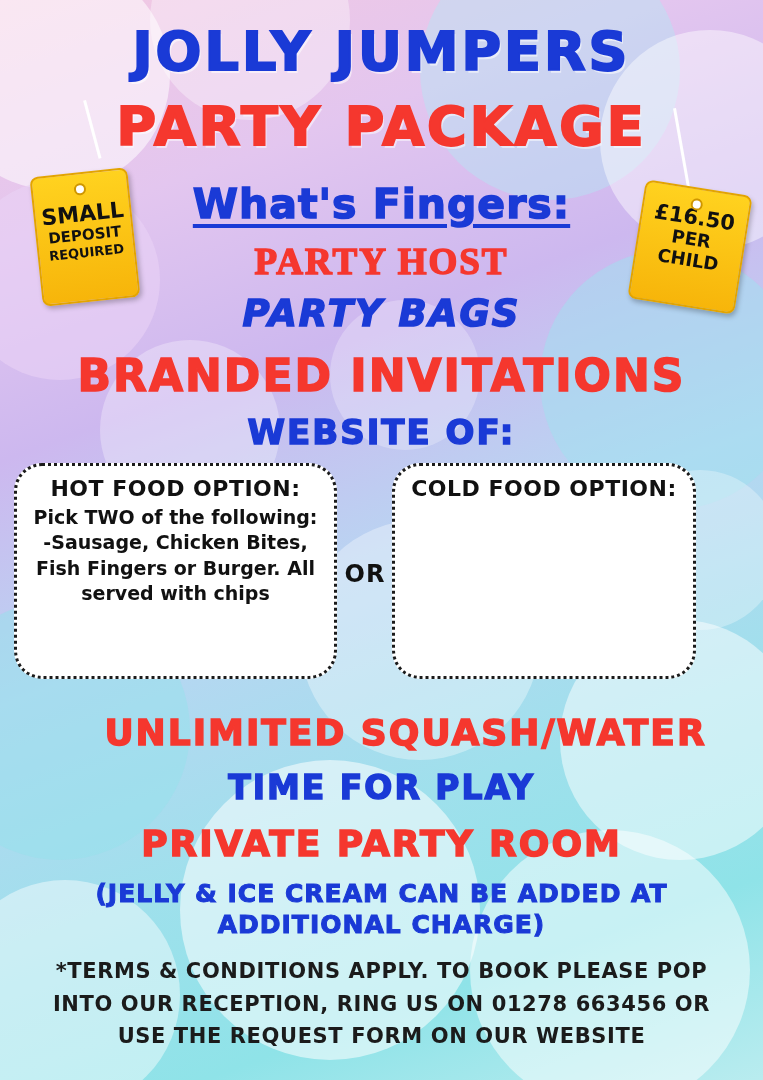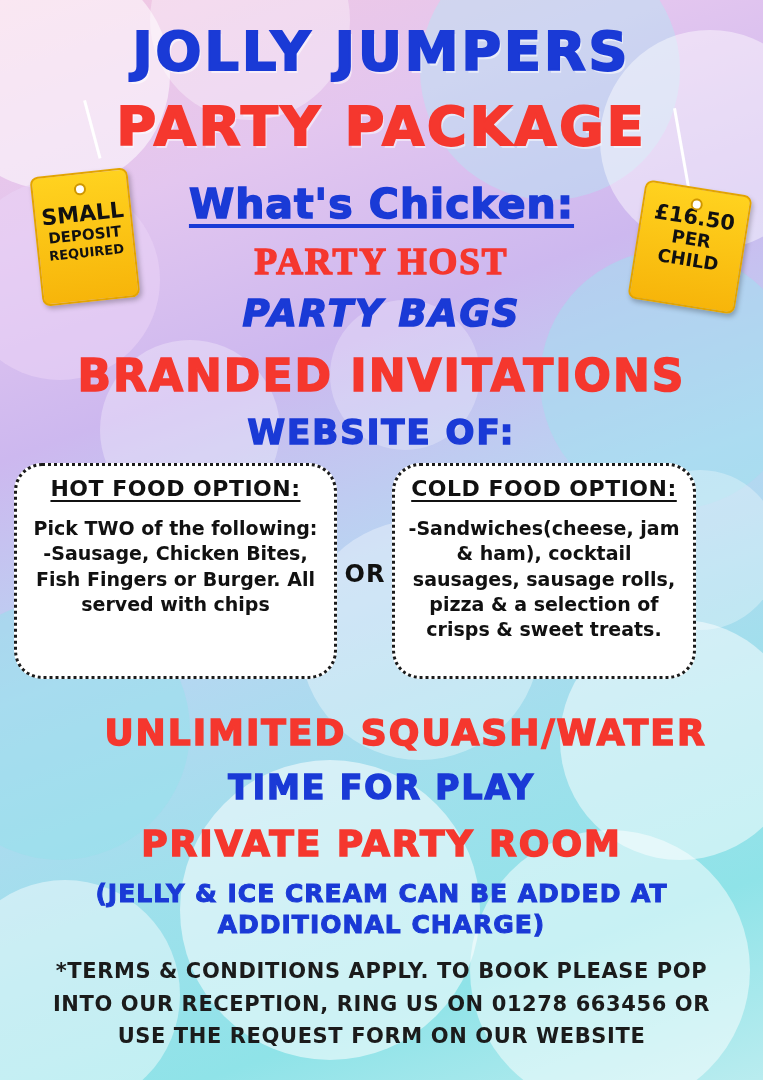--- a/index.html
+++ b/index.html
@@ -95,23 +95,22 @@
     box-sizing: border-box;
     padding: 10px 12px;
     text-align: center;
     color: #111;
     font-weight: bold;
   }
   .box-hot  { left: 14px;  top: 463px; width: 323px; height: 216px; }
   .box-cold { left: 392px; top: 463px; width: 304px; height: 216px; }
   .food-title {
     font-size: 22px;
-    text-decoration: underline;
     text-underline-offset: 4px;
-    margin-bottom: 15px;
+    margin-bottom: 4px;
     letter-spacing: 0.5px;
   }
   .food-body {
     font-size: 19px;
     line-height: 1.33;
   }
   .or {
     position: absolute;
     left: 336px;
     top: 560px;
@@ -215,38 +214,37 @@
     <div class="bokeh" style="left:620px;top:470px;width:160px;height:160px;background:rgba(255,255,255,0.3);"></div>
   </div>
 
   <div class="string" style="left:86px;top:100px;width:60px;transform:rotate(75deg);"></div>
   <div class="string" style="left:676px;top:108px;width:80px;transform:rotate(80deg);"></div>
 
   <div class="content">
 
     <div class="line title1">JOLLY JUMPERS</div>
     <div class="line title2">PARTY PACKAGE</div>
-    <div class="line whats-included">What's Chicken:</div>
+    <div class="line whats-included">What's Fingers:</div>
 
     <div class="line item red item-host">PARTY HOST</div>
     <div class="line item blue item-bags">PARTY BAGS</div>
     <div class="line item red item-inv">BRANDED INVITATIONS</div>
 
     <div class="line choice-of">WEBSITE OF:</div>
 
     <div class="food-box box-hot">
       <div class="food-title">HOT FOOD OPTION:</div>
       <div class="food-body">Pick TWO of the following: -Sausage, Chicken Bites, Fish Fingers or Burger. All served with chips</div>
     </div>
 
     <div class="or">OR</div>
 
     <div class="food-box box-cold">
       <div class="food-title">COLD FOOD OPTION:</div>
-      <div class="food-body">-Sandwiches(cheese, jam &amp; ham), cocktail sausages, sausage rolls, pizza &amp; a selection of crisps &amp; sweet treats.</div>
     </div>
 
     <div class="line item red item-squash">UNLIMITED SQUASH/WATER</div>
     <div class="line item blue item-play">TIME FOR PLAY</div>
     <div class="line item red item-room">PRIVATE PARTY ROOM</div>
 
     <div class="line jelly">(JELLY &amp; ICE CREAM CAN BE ADDED AT ADDITIONAL CHARGE)</div>
     <div class="line terms">*TERMS &amp; CONDITIONS APPLY. TO BOOK PLEASE POP INTO OUR RECEPTION, RING US ON 01278 663456 OR USE THE REQUEST FORM ON OUR WEBSITE</div>
 
     <div class="tag tag-left">

